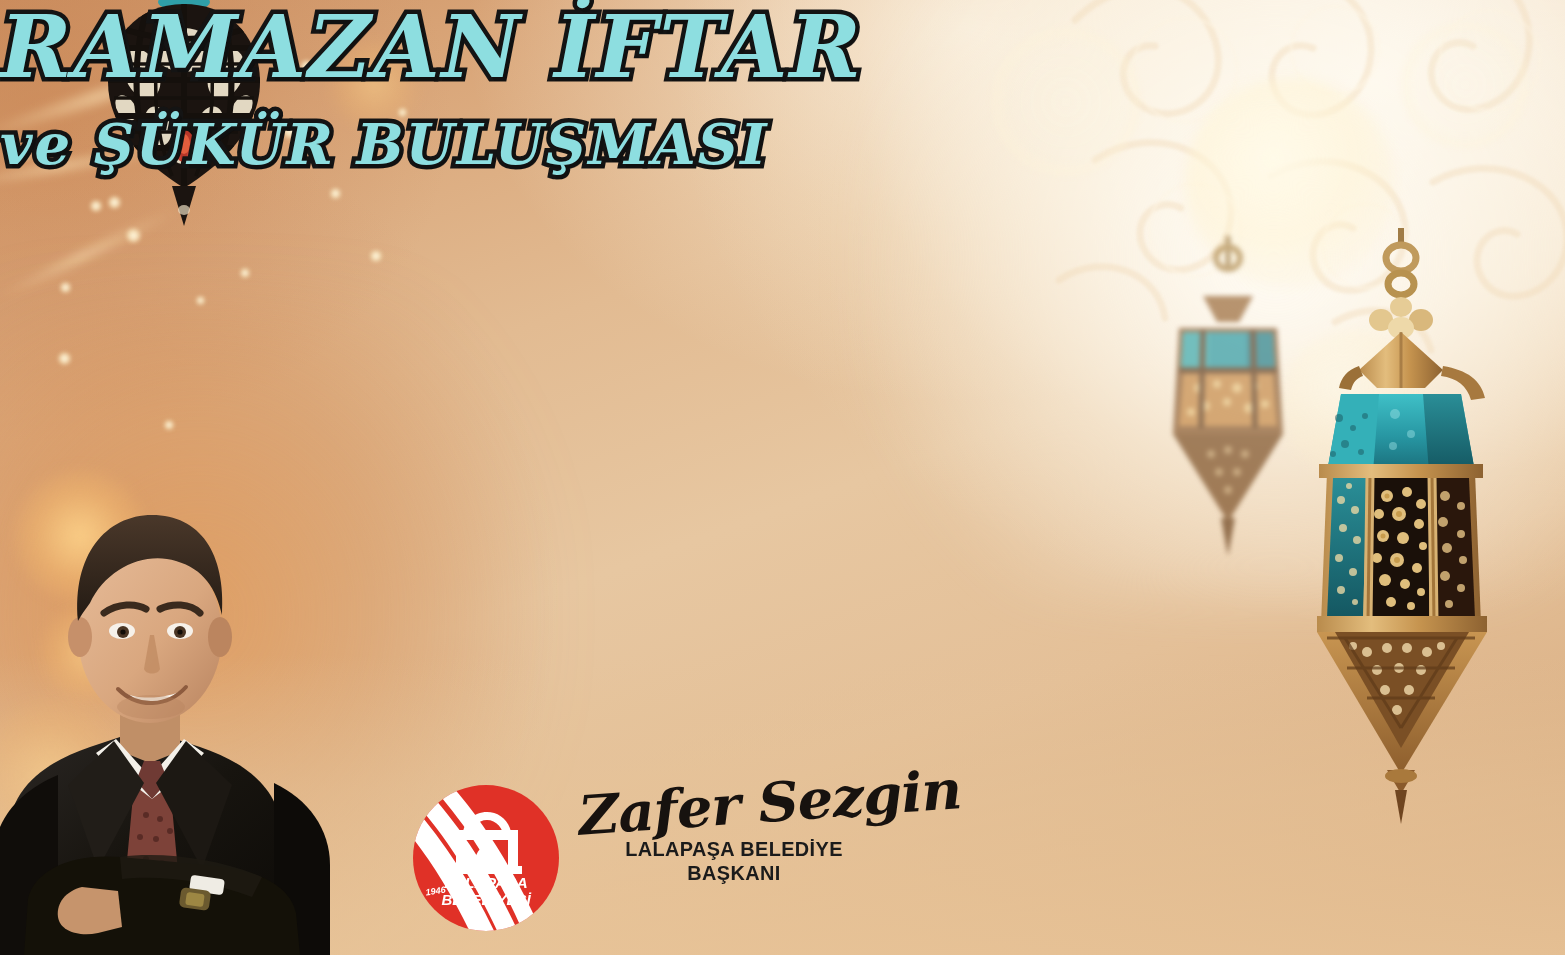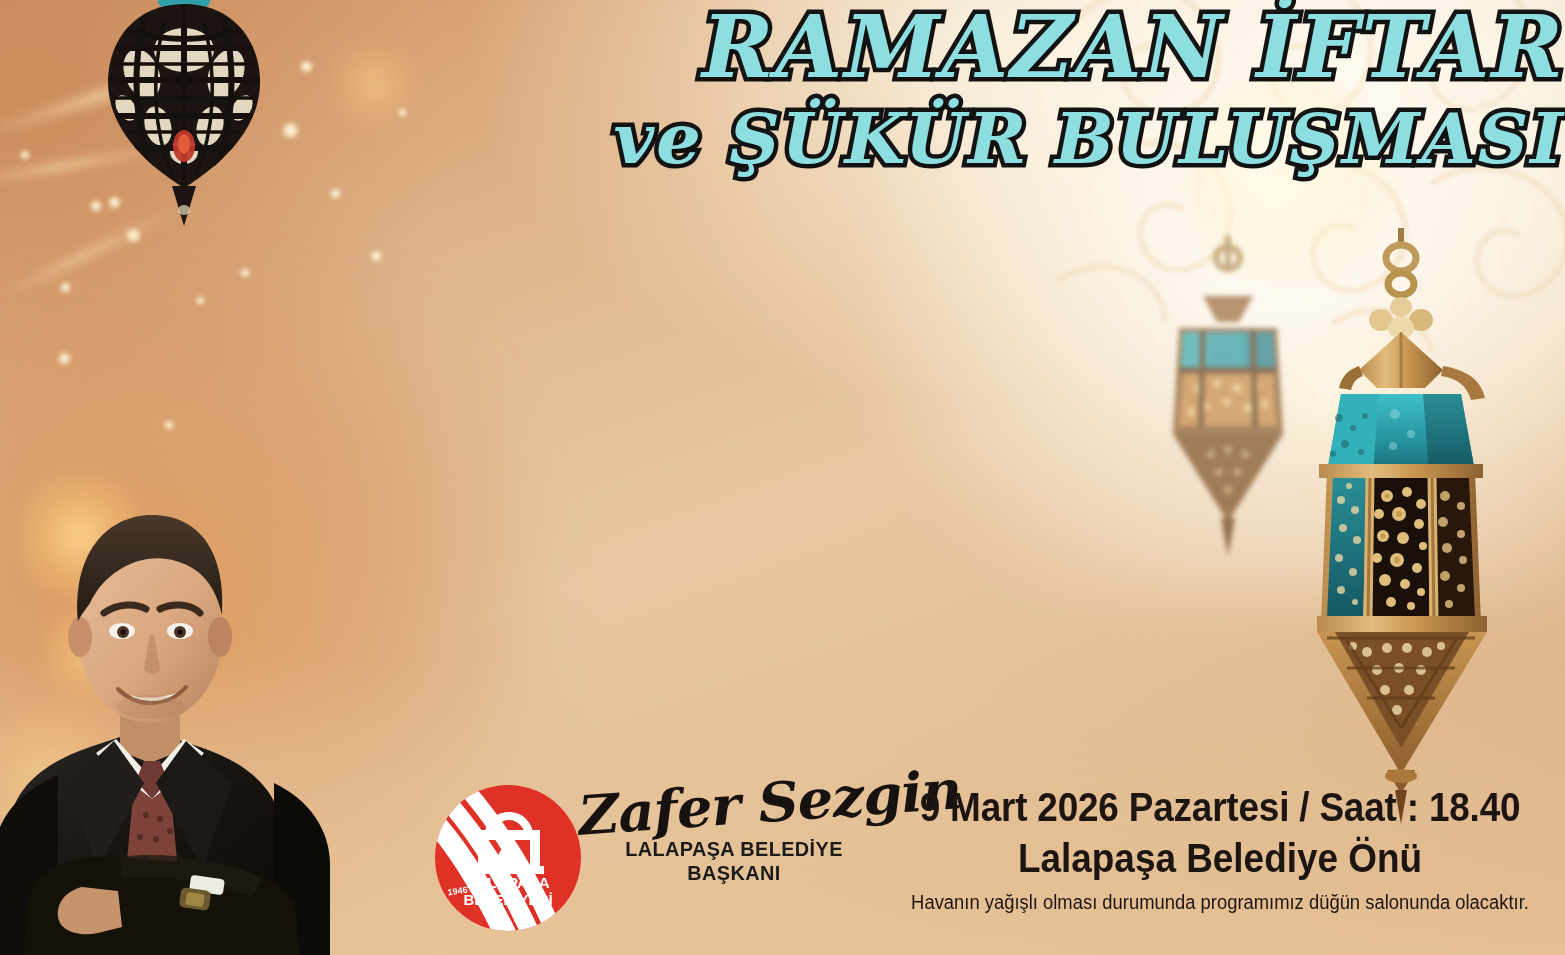--- a/index.html
+++ b/index.html
@@ -94,34 +94,34 @@
   }
   .lantern-small svg{ width:100%; height:100%; }
 
   
   .man{ position:absolute; left:-6px; bottom:0; width:336px; height:470px; }
   .man svg{ width:100%; height:100%; display:block; }
 
   
   .headline{
     position:absolute; left:0; right:0; top:4px;
-    text-align:right; z-index:30;
+    text-align:left; z-index:30;
   }
   .hl-line{
     font-family:"DejaVu Serif", serif;
     font-weight:700; font-style:italic;
     color:#8ddee0;
     letter-spacing:2px;
     line-height:1.0;
     -webkit-text-stroke:9px #141414;
     paint-order:stroke fill;
     text-shadow:3px 4px 0 rgba(10,10,10,0.35);
   }
   .hl-1{ font-size:86px; }
-  .hl-2{ font-size:70px; margin-top:14px; }
+  .hl-2{ font-size:56px; margin-top:26px; }
   .hl-2 .lower{ text-transform:none; }
 
   
   .body-block{
     position:absolute; left:0; right:0; top:300px;
     text-align:center; z-index:28;
   }
   .body-line{
     font-family:"Liberation Sans", sans-serif;
     font-weight:700;
@@ -133,21 +133,21 @@
     transform-origin:center;
     text-shadow:2px 3px 0 rgba(80,42,28,0.45);
   }
   .p1{ font-size:47px; }
   .p1 .l2{ font-size:48px; margin-top:4px; }
   .p2{ margin-top:58px; }
   .p2 .l1{ font-size:46px; }
   .p2 .l2{ font-size:46px; margin-top:10px; }
 
   
-  .logo{ position:absolute; left:430px; top:782px; width:156px; height:152px; z-index:32; }
+  .logo{ position:absolute; left:408px; top:782px; width:156px; height:152px; z-index:32;font-style:italic; }
   .logo svg{ width:100%; height:100%; }
 
   
   .sig-block{
     position:absolute; left:584px; top:778px; width:300px;
     text-align:center; z-index:32;
   }
   .sig-name{
     font-family:"DejaVu Serif", serif;
     font-style:italic; font-weight:700;
@@ -630,19 +630,14 @@
       <text x="78" y="123" text-anchor="middle" font-family="Liberation Sans, sans-serif" font-size="15" font-weight="bold" fill="#ffffff">BELEDİYESİ</text>
       <text x="28" y="112" text-anchor="middle" font-family="Liberation Sans, sans-serif" font-size="9" font-weight="bold" fill="#ffffff" transform="rotate(-8 28 112)">1946</text>
     </svg>
   </div>
 
   <div class="sig-block">
     <div class="sig-name">Zafer Sezgin</div>
     <div class="sig-role">LALAPAŞA BELEDİYE BAŞKANI</div>
   </div>
 
-  <div class="event">
-    <div class="ev-date">9 Mart 2026 Pazartesi  / Saat : 18.40</div>
-    <div class="ev-place">Lalapaşa Belediye Önü</div>
-    <div class="ev-note">Havanın yağışlı olması durumunda programımız düğün salonunda olacaktır.</div>
-  </div>
 
 </div>
 
 </body></html>

